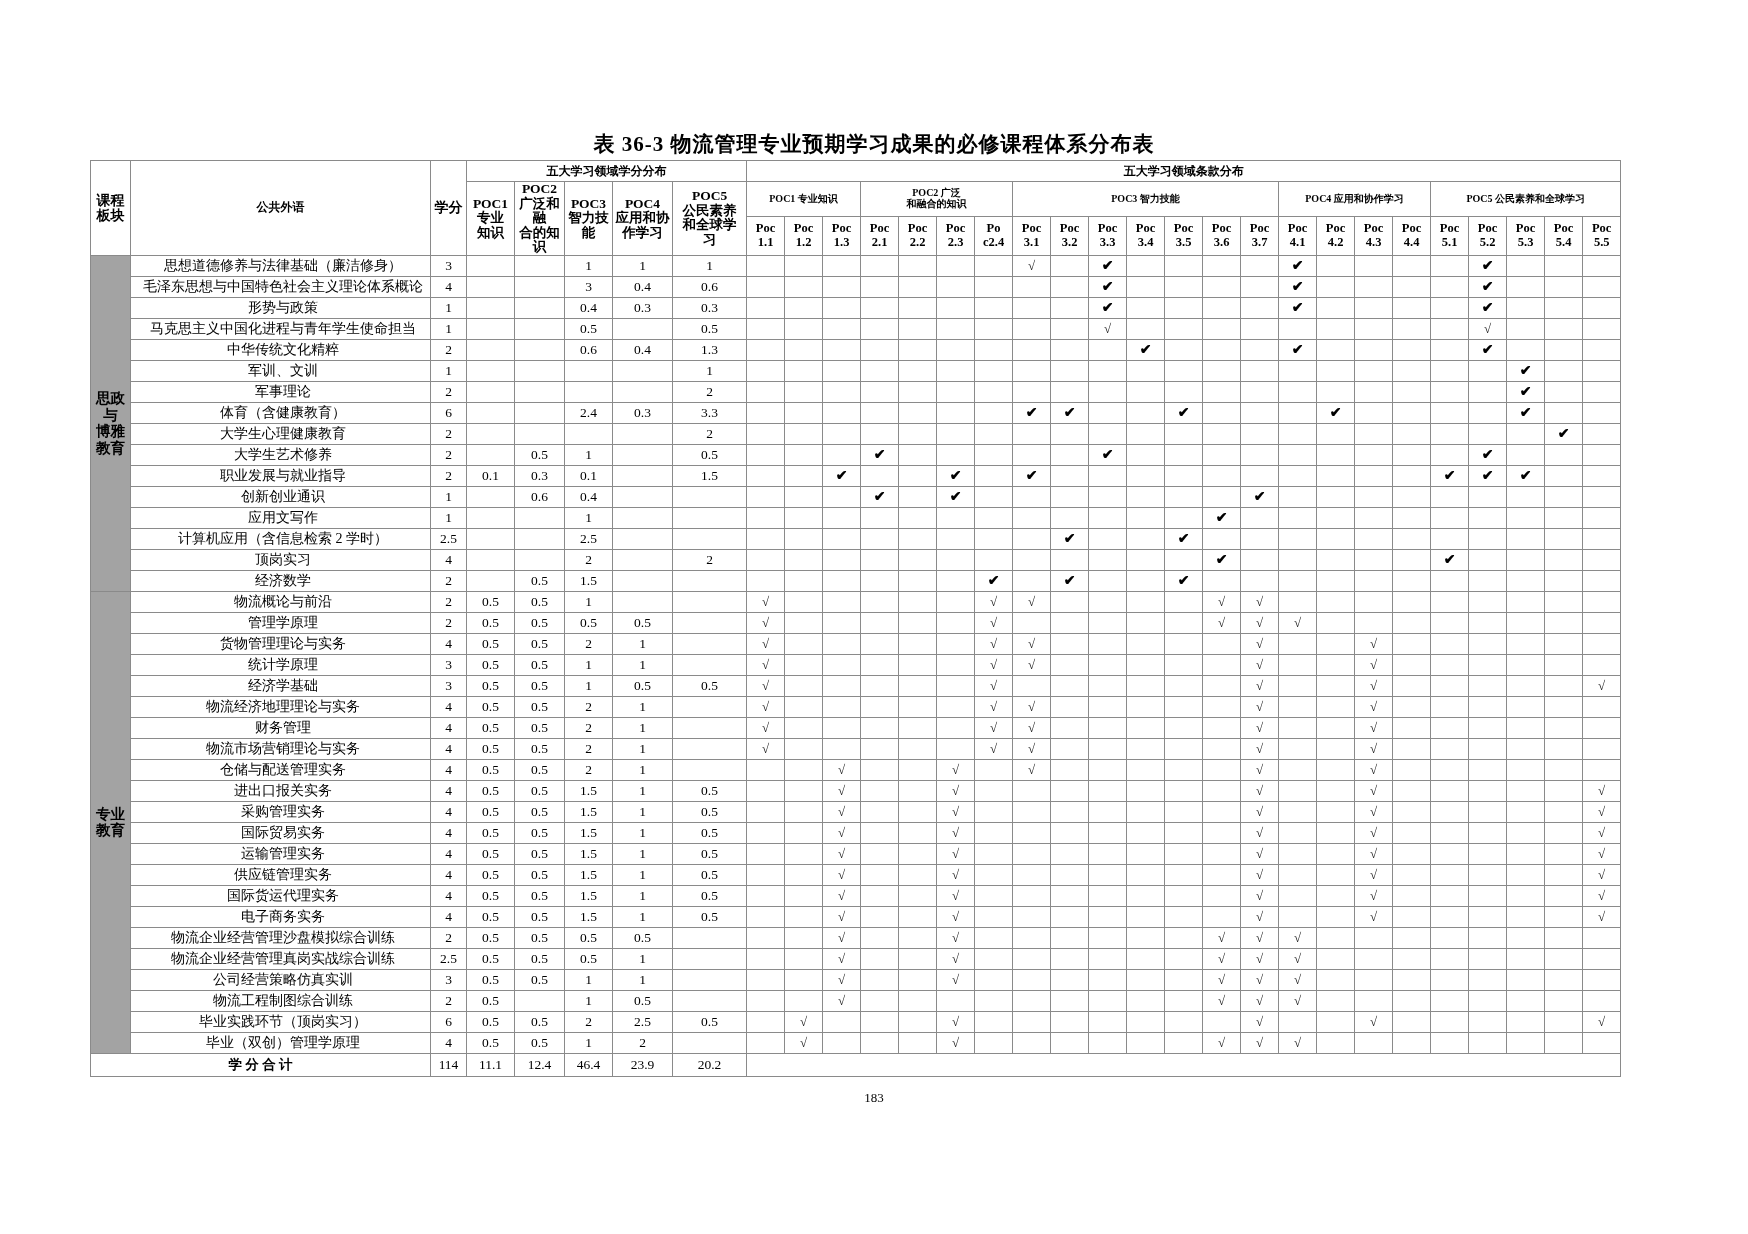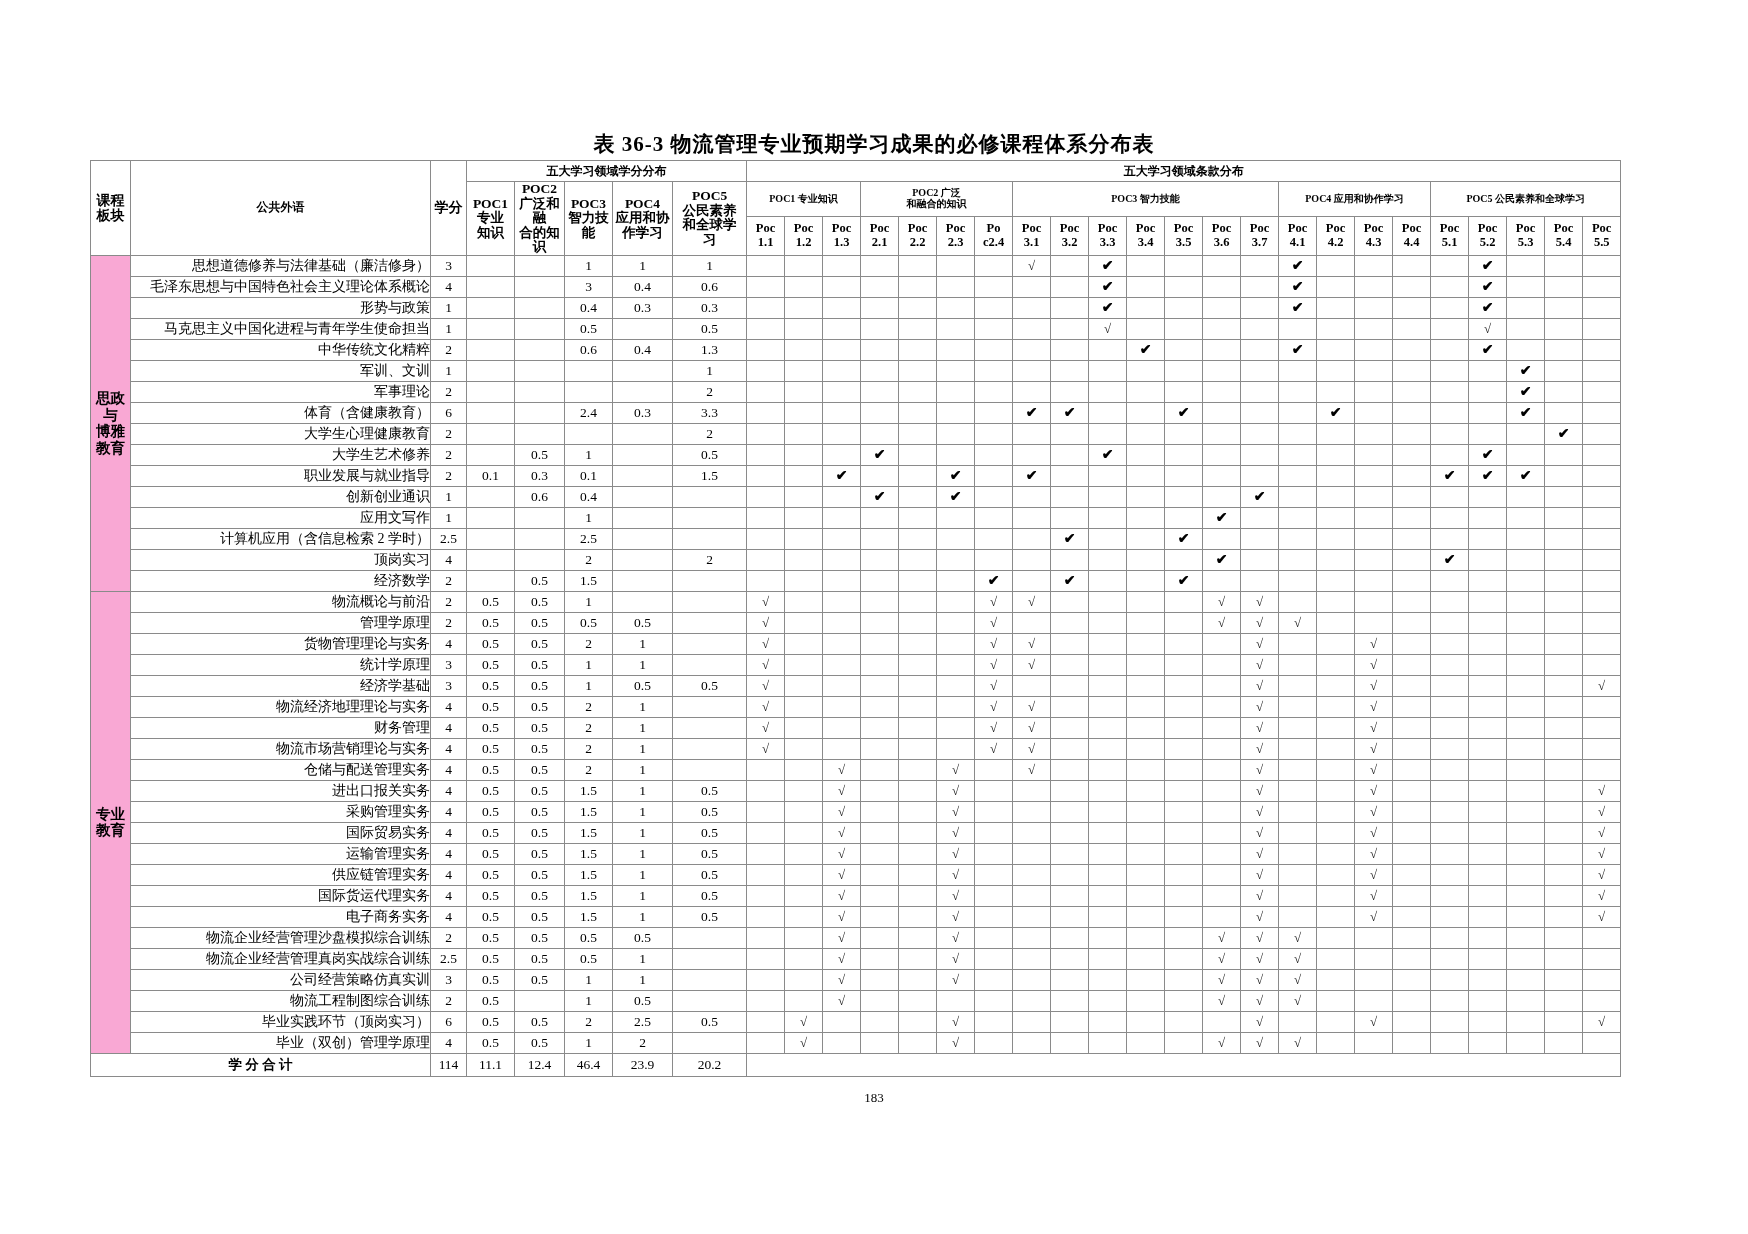--- a/index.html
+++ b/index.html
@@ -8,23 +8,23 @@
   .tbl-wrap{position:absolute;top:160px;left:90px;}
   table{border-collapse:collapse;table-layout:fixed;width:1530px;}
   td,th{border:1px solid #8a8a8a;padding:0;margin:0;overflow:hidden;font-weight:normal;vertical-align:middle;}
   thead th{font-weight:bold;line-height:1.08;}
   .grp{font-size:12px;height:20px;}
   .pochead{font-size:13.5px;white-space:pre-line;height:68px;}
   .ogrp{font-size:10px;white-space:pre-line;}
   .poclbl{font-size:12.5px;white-space:pre-line;height:38px;font-weight:bold;}
   .topleft{font-size:14px;font-weight:bold;white-space:pre-line;}
   tbody td{height:20px;font-size:13.5px;text-align:center;}
-  td.cname{text-align:right;padding-left:5px;font-size:14px;white-space:nowrap;font-family:"Liberation Serif","DejaVu Serif",serif;}
+  td.cname{text-align:center;padding-left:5px;font-size:14px;white-space:nowrap;font-family:"Liberation Serif","DejaVu Serif",serif;}
   td.num{font-size:13.5px;}
-  th.sec{font-size:14.5px;font-weight:bold;line-height:1.15;background:#f9a8d4;}
+  th.sec{font-size:14.5px;font-weight:bold;line-height:1.15;background:#a3a3a3;}
   td.chk{font-size:13px;}
   td.chk .b{font-weight:bold;font-size:14px;}
   td.chk .l{font-weight:normal;font-size:13px;color:#222;}
   tr.totals td{font-weight:bold;height:22px;}
   tr.totals td.tnum{font-weight:normal;}
   .pageno{position:absolute;top:1090px;left:0;width:100%;text-align:center;font-size:13px;}
 </style>
 </head>
 <body>
 

